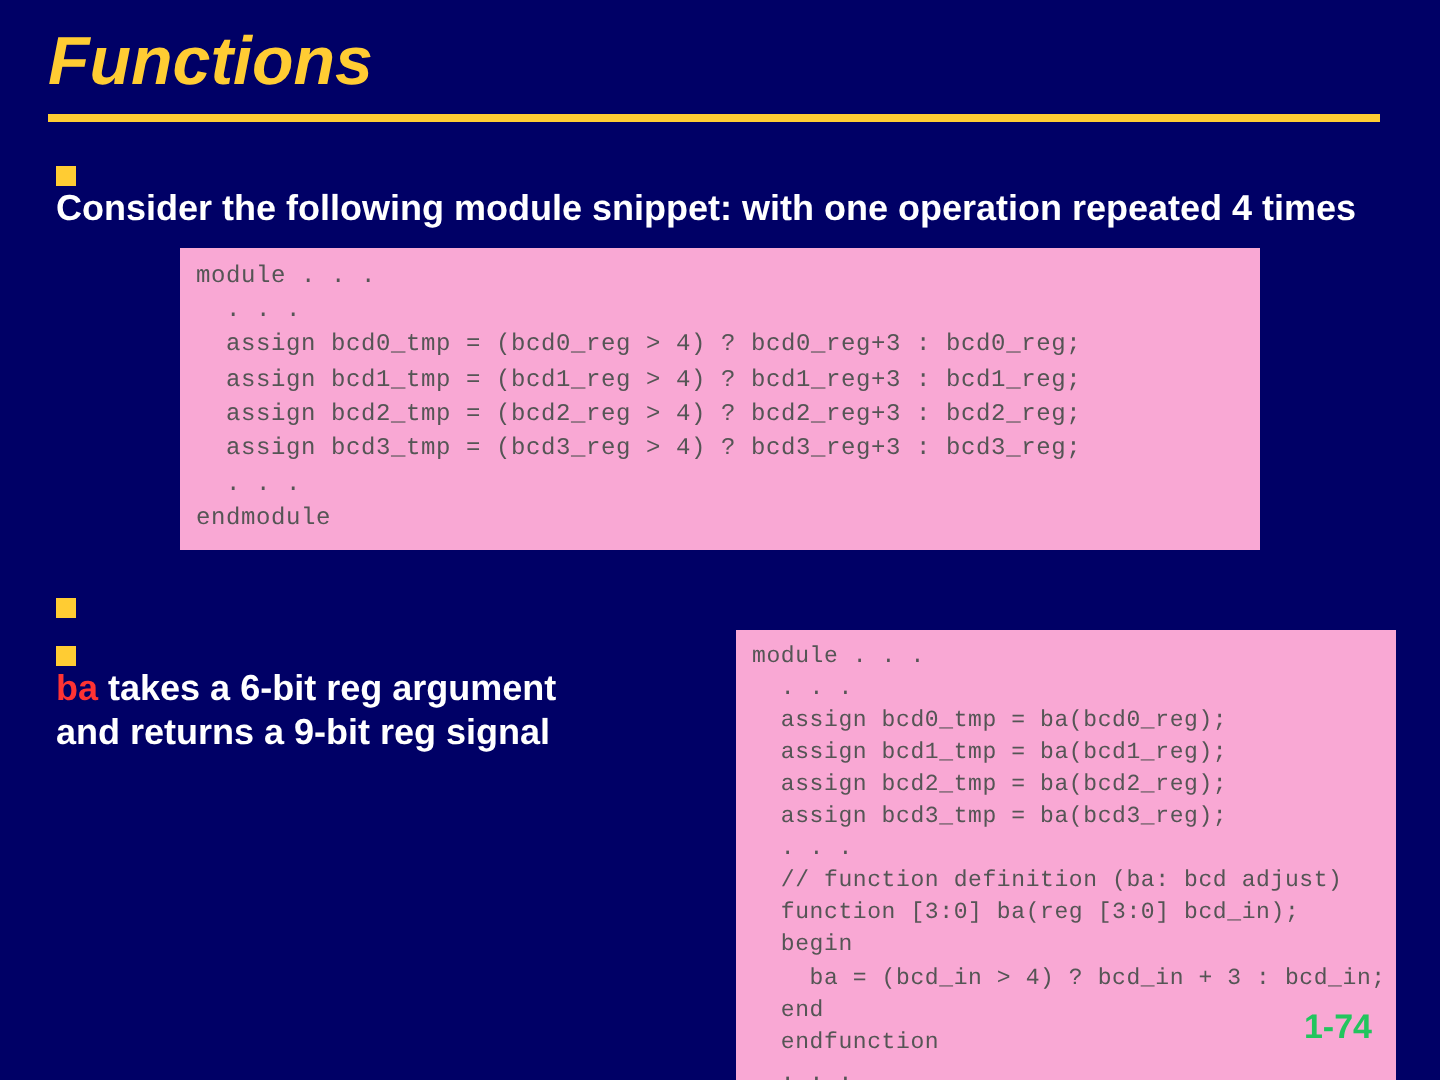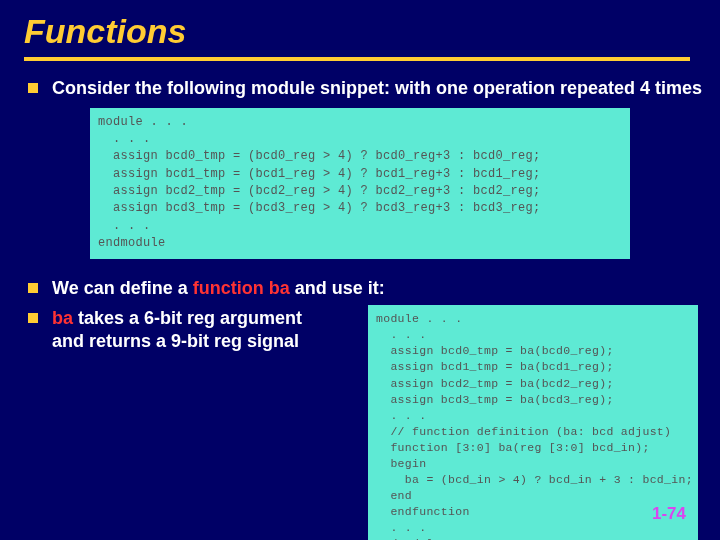--- a/index.html
+++ b/index.html
@@ -31,38 +31,39 @@
     background: #ffcc33;
     width: 666px;
     margin-bottom: 16px;
     margin-left: 4px;
   }
   .bullet-row {
     display: flex;
     align-items: flex-start;
     margin-bottom: 8px;
     margin-left: 8px;
+    flex-direction: column;
   }
   .bullet-sq {
     width: 10px;
     height: 10px;
     background: #ffcc33;
     flex-shrink: 0;
     margin-top: 6px;
     margin-right: 14px;
   }
   .bullet-text {
     color: #fff;
     font-size: 18px;
     font-weight: bold;
     line-height: 1.25;
   }
   .bullet-text .red { color: #ff3333; }
   .code-box {
-    background: #5eead4;
+    background: #f9a8d4;
     color: #000;
     font-family: "Courier New", monospace;
     font-size: 12px;
     line-height: 1.45;
     padding: 6px 8px 6px 8px;
     white-space: pre;
     letter-spacing: 0.3px;
     color: #555;
   }
   .code1 {
@@ -80,21 +81,21 @@
     margin-left: 8px;
     margin-top: -2px;
     width: 330px;
     font-size: 11.5px;
     line-height: 1.4;
   }
   .page-num {
     position: absolute;
     bottom: 16px;
     right: 34px;
-    color: #d946ef;
+    color: #22c55e;
     font-size: 17px;
     font-weight: bold;
   }
 </style>
 </head>
 <body>
 
 <div class="slide">
 
   <div class="title">Functions</div>
@@ -109,23 +110,20 @@
   . . .
   assign bcd0_tmp = (bcd0_reg &gt; 4) ? bcd0_reg+3 : bcd0_reg;
   assign bcd1_tmp = (bcd1_reg &gt; 4) ? bcd1_reg+3 : bcd1_reg;
   assign bcd2_tmp = (bcd2_reg &gt; 4) ? bcd2_reg+3 : bcd2_reg;
   assign bcd3_tmp = (bcd3_reg &gt; 4) ? bcd3_reg+3 : bcd3_reg;
   . . .
 endmodule</div>
 
   <div class="bullet-row">
     <div class="bullet-sq"></div>
-    <div class="bullet-text">
-      <span>We can define a </span><span class="red">function ba</span><span> and use it:</span>
-    </div>
   </div>
 
   <div class="row2">
     <div class="left-col">
       <div class="bullet-row">
         <div class="bullet-sq"></div>
         <div class="bullet-text">
           <span class="red">ba</span><span> takes a 6-bit reg argument</span><br>
           <span>and returns a 9-bit reg signal</span>
         </div>

